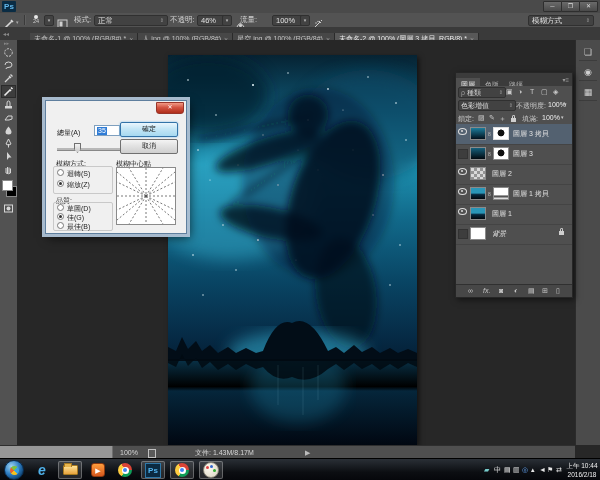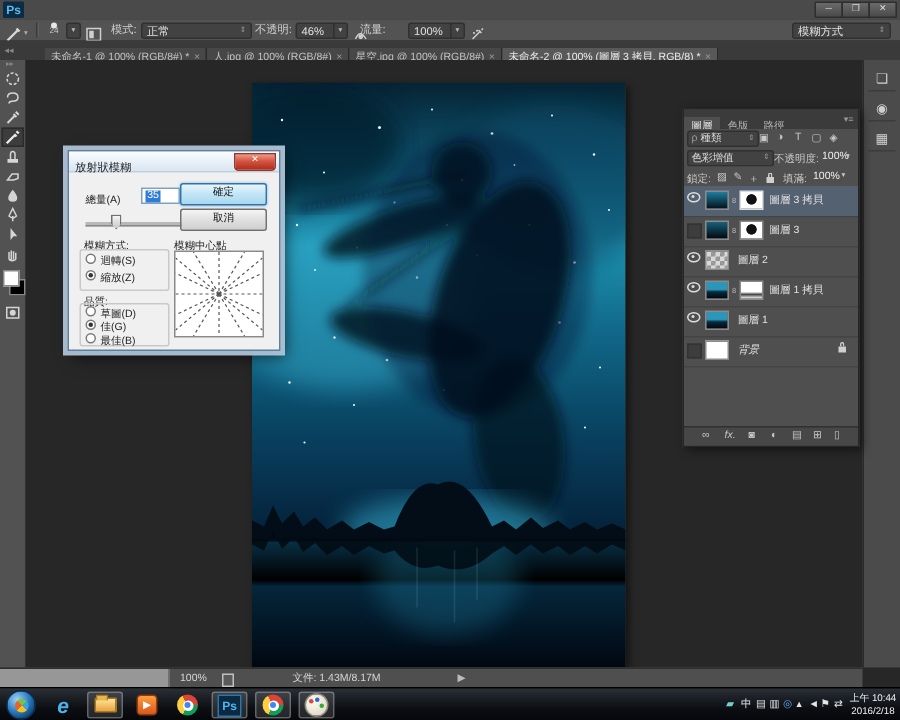--- a/index.html
+++ b/index.html
@@ -470,23 +470,20 @@
       <span class="lpb abs" style="left:27px;font-style:italic;">fx.</span>
       <span class="lpb abs" style="left:43px;">◙</span>
       <span class="lpb abs" style="left:58px;">◐</span>
       <span class="lpb abs" style="left:72px;">▤</span>
       <span class="lpb abs" style="left:86px;">⊞</span>
       <span class="lpb abs" style="left:100px;">▯</span>
     </div>
   </div>
 
   <div id="dialog" class="abs nosel">
-    <div id="dlg-title" class="abs">
-      <span>放射狀模糊</span>
-    </div>
     <div id="dlg-close" class="abs">✕</div>
 
     <span class="dlabel abs" style="left:11px;top:27px;">總量(A)</span>
     <div id="amountbox" class="abs">
       <span>35</span>
     </div>
     <div id="slider-track" class="abs"></div>
     <div id="slider-thumb" class="abs"></div>
 
     <div class="dlgbtn default abs" style="left:74px;top:21px;">確定</div>

